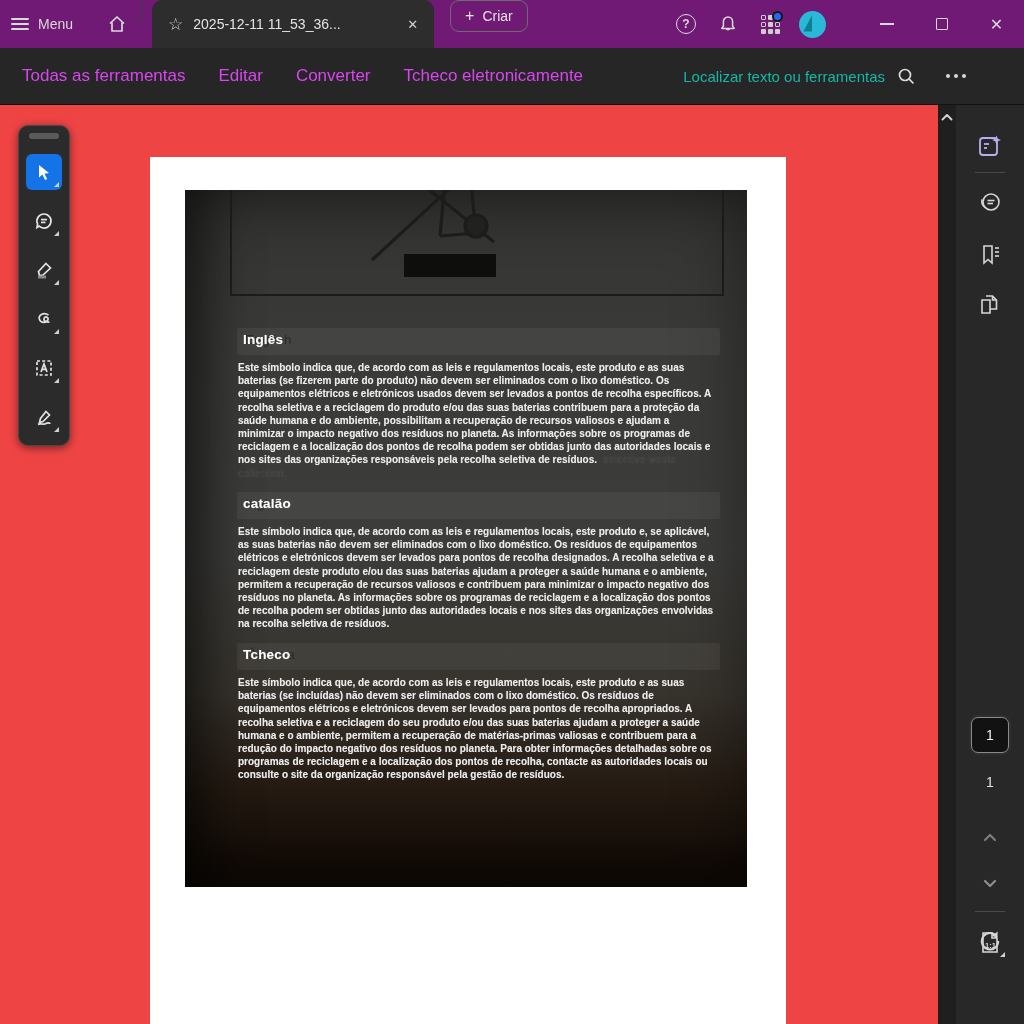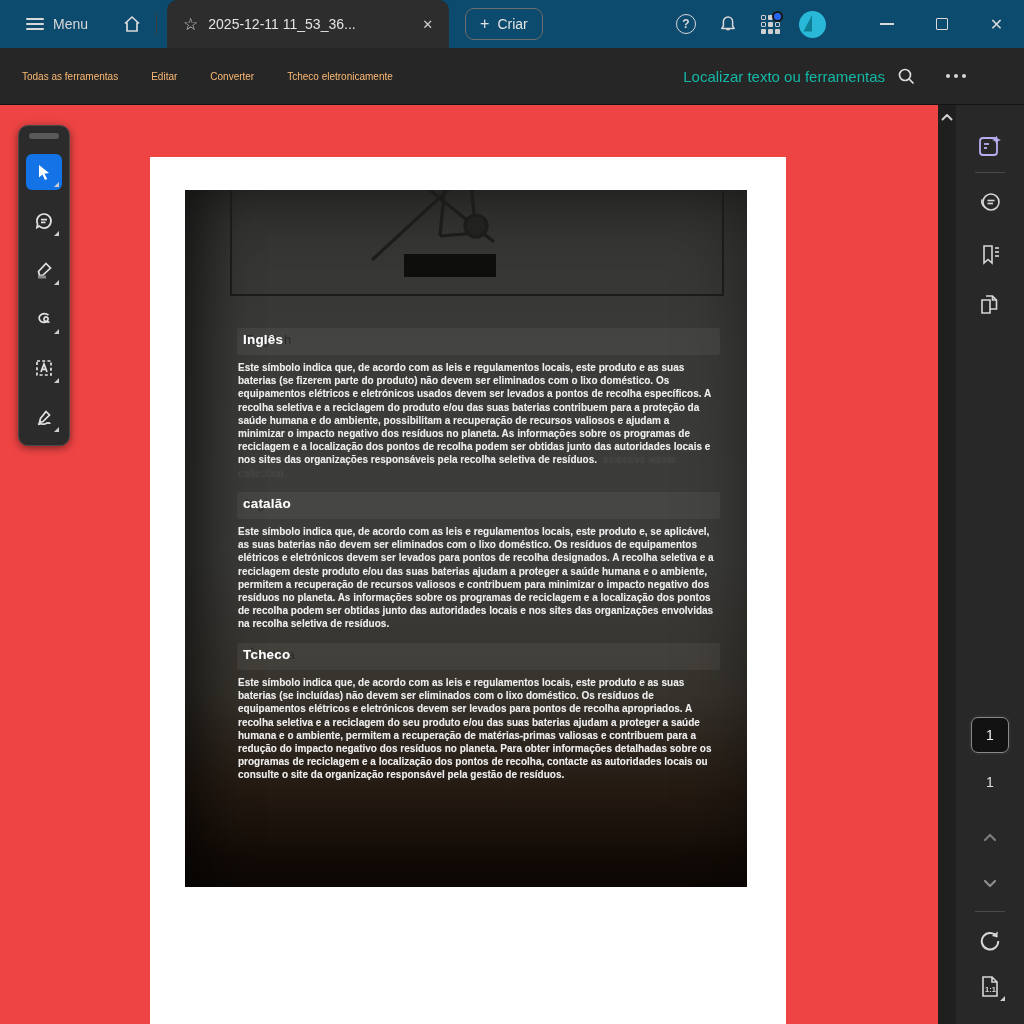--- a/index.html
+++ b/index.html
@@ -1,21 +1,21 @@
 <!DOCTYPE html>
 <html><head>
 <meta charset="utf-8">
 <style>
   * { margin:0; padding:0; box-sizing:border-box; }
   html,body { width:1024px; height:1024px; overflow:hidden; background:#161616;
               font-family:"Liberation Sans", sans-serif; }
 
   
-  .titlebar { position:relative; height:48px; background:#0c4a6e; display:flex; align-items:center;
-              padding-left:26px; color:#d9d9d9; }
+  .titlebar { position:relative; height:48px; background:#701a75; display:flex; 
+              padding-left:11px; color:#d9d9d9; }
   .tb-btn { display:flex; align-items:center; gap:9px; cursor:default; color:#d9d9d9; font-size:14px; }
   .hamburger { width:18px; height:12px; display:flex; flex-direction:column; justify-content:space-between; }
   .hamburger span { display:block; height:2px; background:#d9d9d9; border-radius:1px; }
   .home-btn { margin-left:34px; }
   .tb-divider { width:1px; height:22px; background:#3f3f3f; margin:0 10px 0 14px; }
   .tab { height:48px; width:282px; background:#2d2d2d; border-radius:10px 10px 0 0;
          display:flex; align-items:center; padding:0 12px 0 16px; gap:10px; }
   .tab-title { flex:1; font-size:14px; color:#e4e4e4; white-space:nowrap; overflow:hidden; }
   .star { font-size:17px; color:#cfcfcf; line-height:1; }
   .tab-close { color:#cfcfcf; font-size:13px; padding:2px 4px; }
@@ -36,21 +36,21 @@
               clip-path:polygon(50% 18%, 18% 78%, 50% 78%); }
   .win-controls { display:flex; margin-left:26px; }
   .win-btn { width:55px; height:48px; display:flex; align-items:center; justify-content:center; color:#d9d9d9; }
   .min-glyph { width:14px; height:2px; background:#d9d9d9; }
   .max-glyph { width:12px; height:12px; border:1.6px solid #d9d9d9; border-radius:1px; }
   .close-glyph { font-size:16px; }
 
   
   .toolbar { height:57px; background:#262626; display:flex; align-items:center; padding:0 58px 0 22px;
              border-bottom:1px solid #131313; }
-  .tool-item { font-size:10px; color:#fdba74; margin-right:33px; white-space:nowrap; }
+  .tool-item { font-size:17px; color:#d946ef; margin-right:33px; white-space:nowrap; }
   .find-group { margin-left:auto; display:flex; align-items:center; gap:12px; color:#14b8a6; }
   .find-label { font-size:15px; }
   .more-dots { margin-left:30px; display:flex; gap:4px; }
   .more-dots i { width:4px; height:4px; border-radius:50%; background:#d9d9d9; }
 
   
   .main { position:relative; height:919px; background:#ef4444; }
 
   
   .left-tools { position:absolute; left:18px; top:20px; width:52px; background:#2b2b2b;
@@ -329,21 +329,21 @@
         <path d="M2 2 L7 7 L12 2" stroke="#8d8d8d" stroke-width="2.2" fill="none" stroke-linecap="round" stroke-linejoin="round"></path>
       </svg>
     </div>
     <div class="rail-div" style="top:806px;"></div>
     <div class="rail-icon" style="top:820px;">
       <svg width="26" height="26" viewBox="0 0 26 26">
         <path d="M20 9 A8.2 8.2 0 1 0 21.2 13" stroke="#d6d6d6" stroke-width="2"></path>
         <path d="M20.8 3.5 L20.3 9.3 L14.8 8" fill="#d6d6d6" stroke="none"></path>
       </svg>
     </div>
-    <div class="rail-icon" style="top:866px;">
+    <div class="rail-icon" style="top:822px;">
       <svg width="26" height="26" viewBox="0 0 26 26">
         <path d="M6 3 H15 L20 8 V22 H6 Z M15 3 V8 H20"></path>
         <text x="8" y="18" font-size="7.5" fill="#d6d6d6" stroke="none" font-family="Liberation Sans, sans-serif" font-weight="bold">1:1</text>
       </svg>
       <span class="fit-corner"></span>
     </div>
   </div>
 </div>
 
 </body></html>

